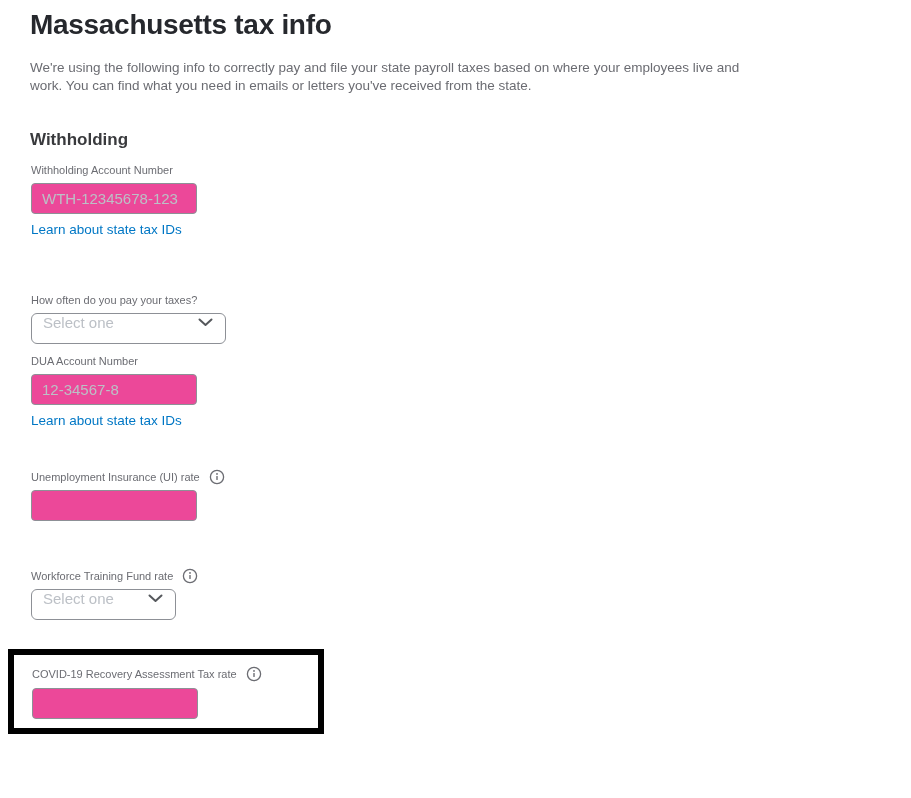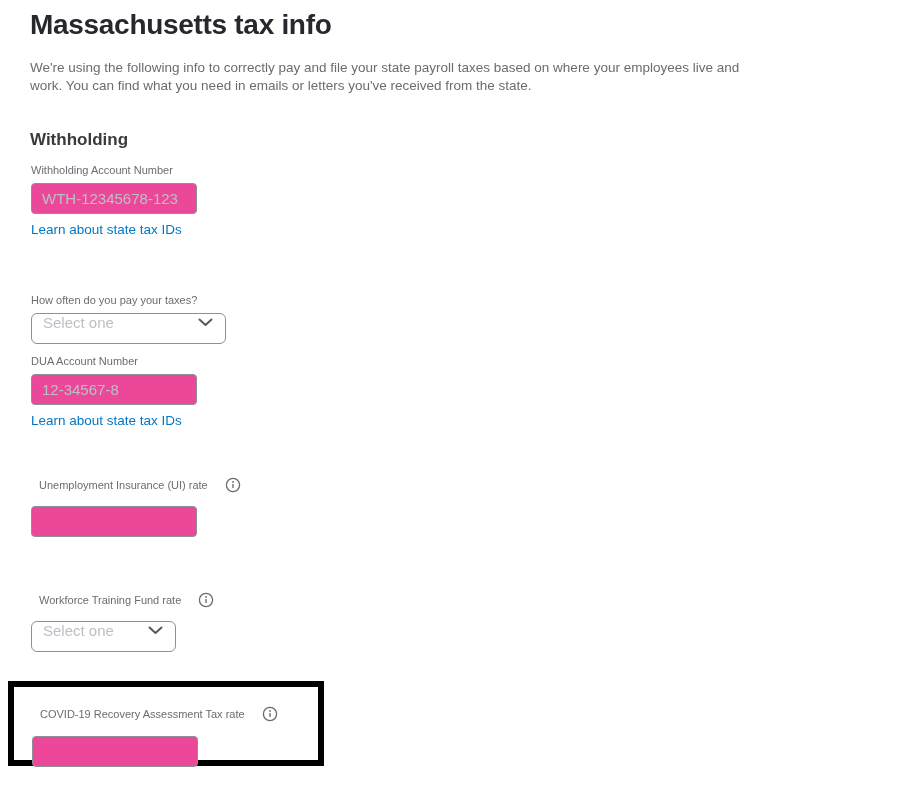--- a/index.html
+++ b/index.html
@@ -44,21 +44,21 @@
     font-size: 11px;
     line-height: 16px;
     color: #6b6c72;
   }
   .label-row {
     display: flex;
     align-items: center;
     gap: 9px;
     margin: 0 0 0 1px;
   }
-  .label-row .field-label { margin: 8px; }
+  .label-row .field-label { margin: 0; }
   .mt-9  { margin-top: 9px; }
   .mt-35 { margin-top: 54px; }
   .mt-40 { margin-top: 40px; }
   .mt-47 { margin-top: 47px; }
   .text-input {
     display: block;
     width: 166px;
     height: 31px;
     margin: 5px 0 0 1px;
     border: 1px solid #8d9096;

